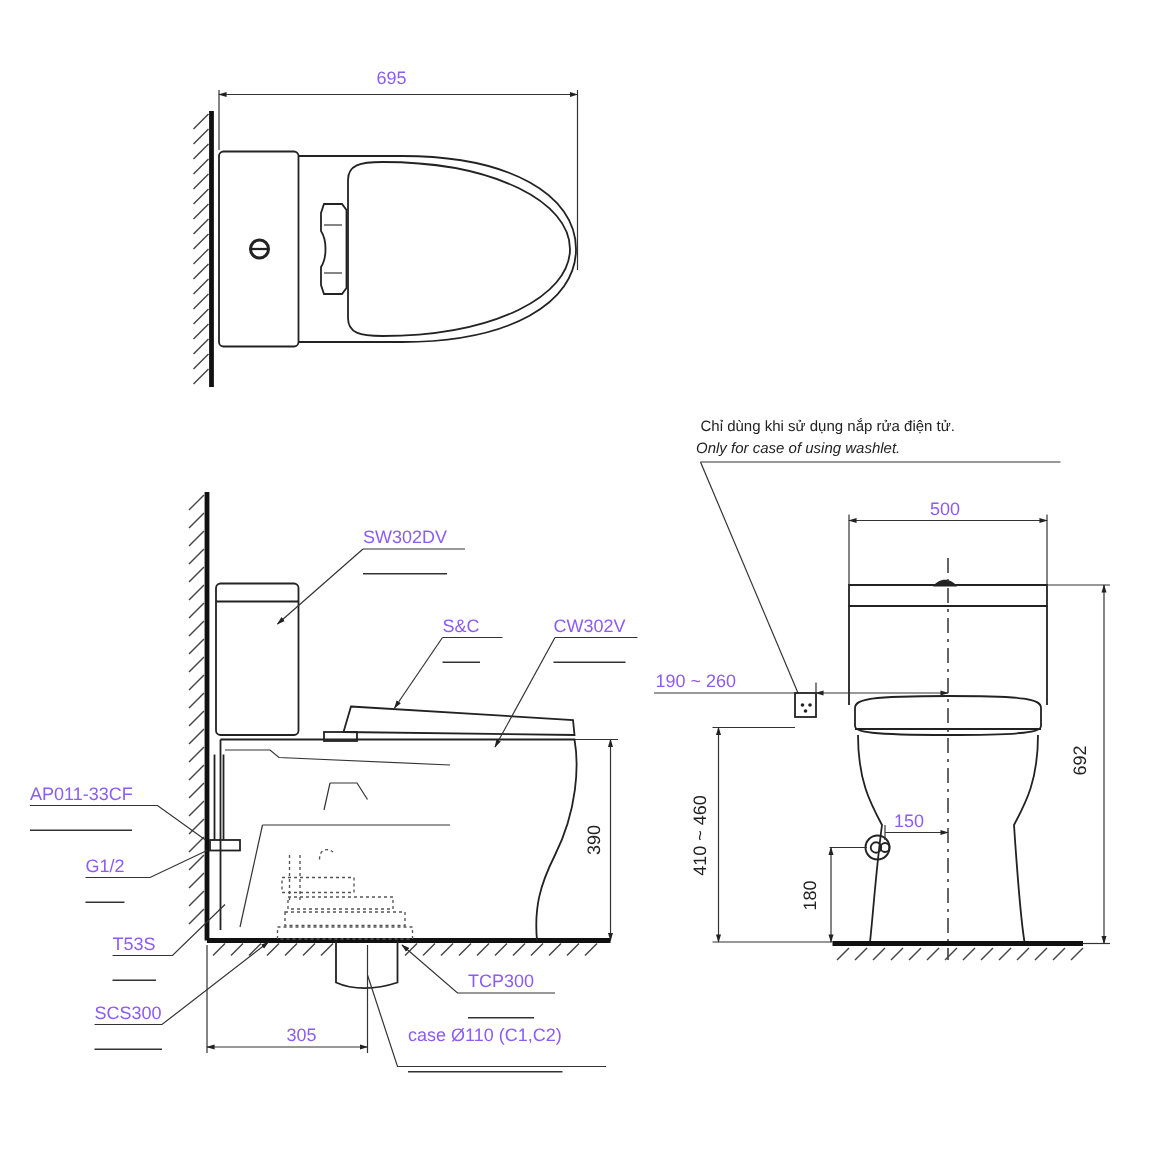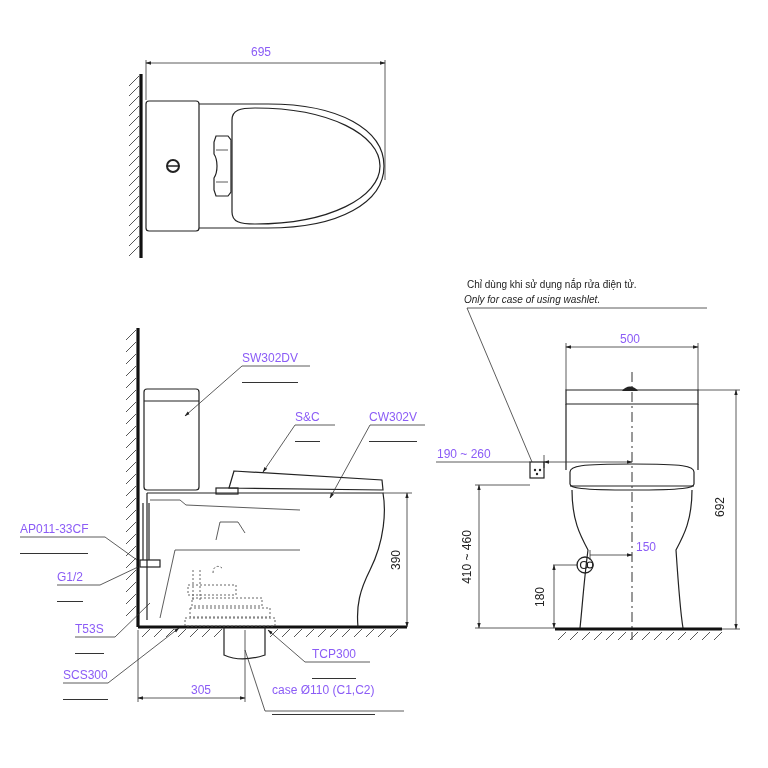--- a/index.html
+++ b/index.html
@@ -248,14 +248,14 @@
 <div class="lbl u" style="left:272px;top:684px;">case Ø110 (C1,C2)</div>
 <div class="lbl" style="left:180px;top:684px;margin-left:11px;">305</div>
 <div class="vert" style="left:386px;top:553px;">390</div>
 
 <div class="note" style="left:467px;top:279px;">Chỉ dùng khi sử dụng nắp rửa điện tử.</div>
 <div class="note it" style="left:464px;top:294px;">Only for case of using washlet.</div>
 <div class="lbl" style="left:620px;top:333px;">500</div>
 <div class="lbl" style="left:437px;top:448px;">190 ~ 260</div>
 <div class="vert" style="left:440px;top:550px;">410 ~ 460</div>
 <div class="vert" style="left:710px;top:500px;">692</div>
-<div class="lbl" style="left:596px;top:541px;margin-left:40px;">150</div>
+<div class="lbl" style="left:596px;top:541px;">150</div>
 <div class="vert" style="left:530px;top:590px;">180</div>
 
 </body></html>

